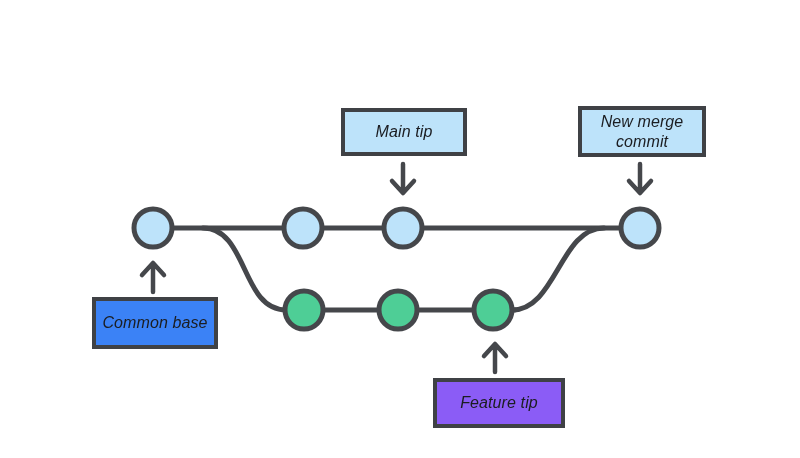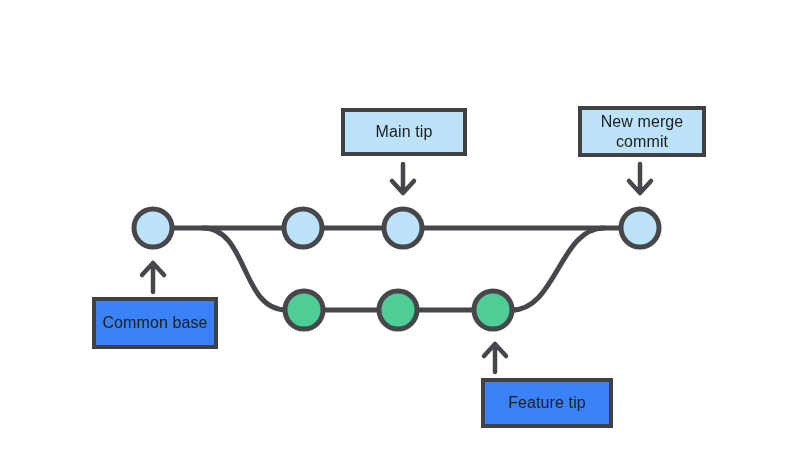--- a/index.html
+++ b/index.html
@@ -7,20 +7,21 @@
     padding: 0;
     background: #ffffff;
     font-family: "Liberation Sans", "DejaVu Sans", sans-serif;
   }
   .stage {
     position: relative;
     width: 800px;
     height: 458px;
     background: #ffffff;
     overflow: hidden;
+    font-style: italic;
   }
   .diagram-svg {
     position: absolute;
     left: 0;
     top: 0;
   }
   .line {
     fill: none;
     stroke-width: 5;
     stroke-linecap: round;
@@ -92,17 +93,17 @@
   </div>
 
   <div class="label-box box-new-merge" style="background-color: rgb(189, 227, 250); border-color: rgb(63, 65, 69); color: rgb(27, 29, 33);">
     <span>New merge commit</span>
   </div>
 
   <div class="label-box box-common-base" style="background-color: #3b82f6; border-color: rgb(63, 65, 69); color: rgb(27, 29, 33);">
     <span>Common base</span>
   </div>
 
-  <div class="label-box box-feature-tip" style="background-color: #3b82f6; border-color: rgb(63, 65, 69); color: rgb(27, 29, 33); margin-left: 48px;">
+  <div class="label-box box-feature-tip" style="background-color: #8b5cf6; border-color: rgb(63, 65, 69); color: rgb(27, 29, 33);">
     <span>Feature tip</span>
   </div>
 
 </div>
 
 </body></html>

